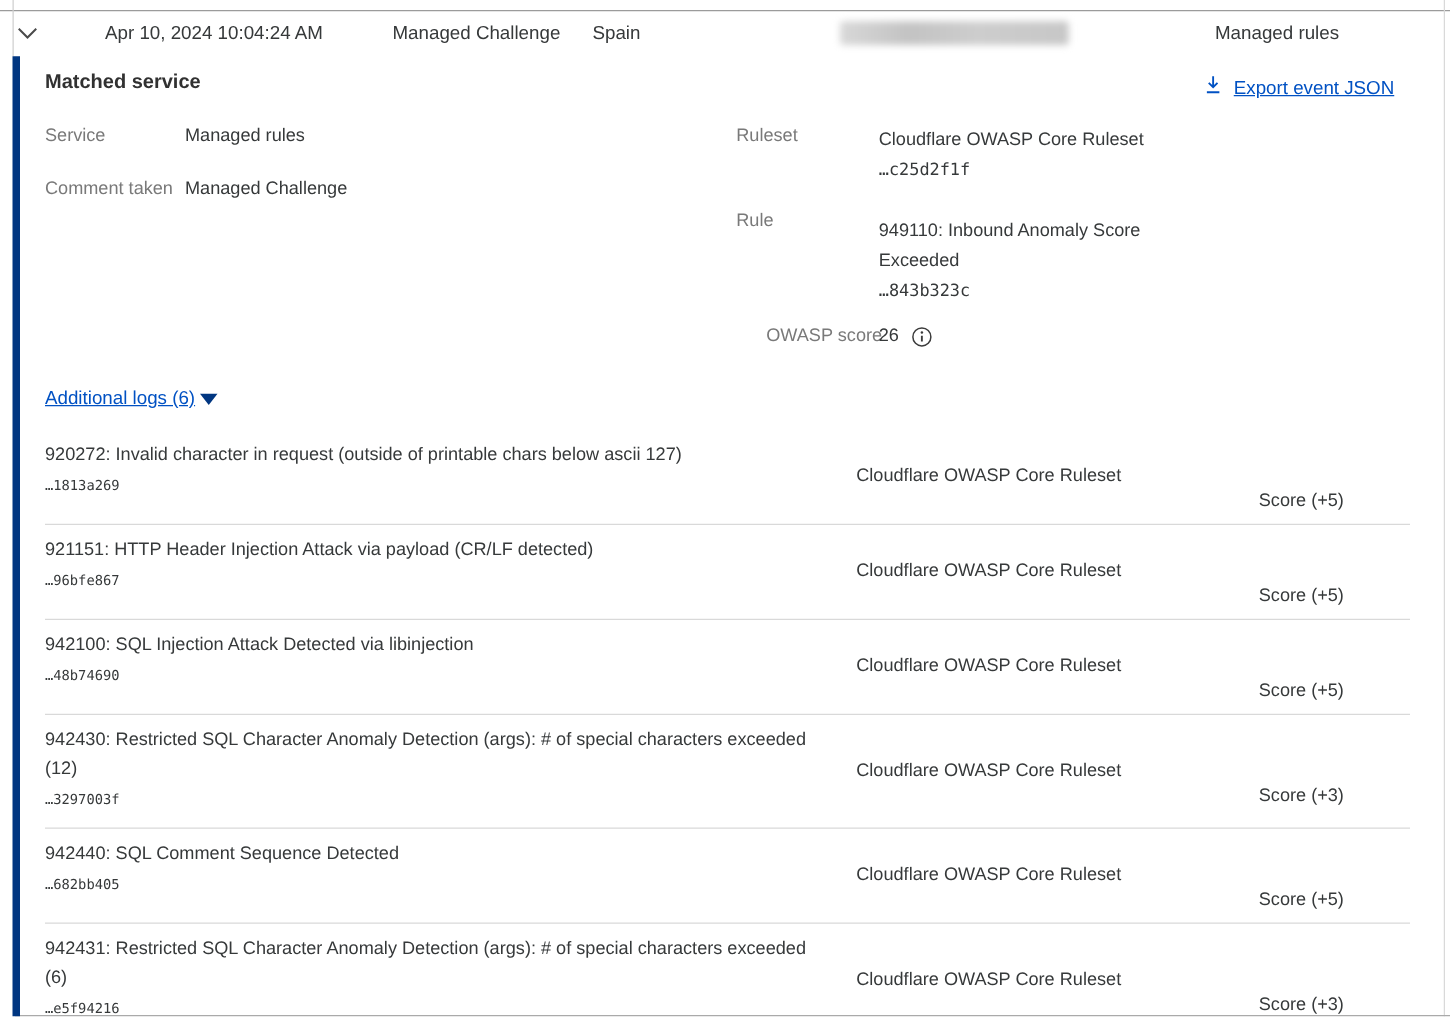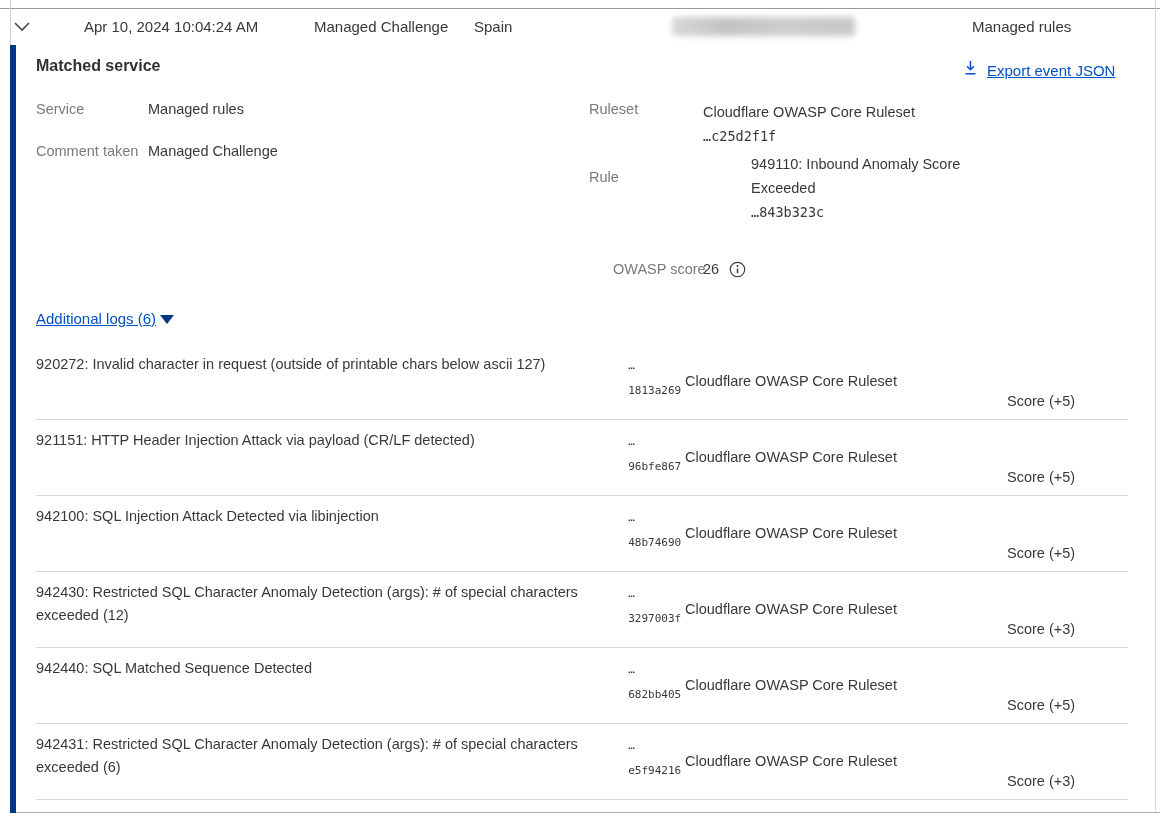--- a/index.html
+++ b/index.html
@@ -28,37 +28,37 @@
   .detail-title{position:absolute;left:36px;top:57px;font-size:16px;font-weight:700;color:#313131;}
   .export{position:absolute;top:60px;left:963px;display:flex;align-items:center;gap:9px;cursor:pointer;}
   .export a{color:#0051c3;font-size:15px;text-decoration:underline;}
 
   .field-label{position:absolute;font-size:14.5px;color:#797979;white-space:nowrap;}
   .field-value{position:absolute;font-size:14.5px;color:#36393a;white-space:nowrap;}
   .lbl-service{left:36px;top:101px;}   .val-service{left:148px;top:101px;}
   .lbl-action{left:36px;top:143px;}    .val-action{left:148px;top:143px;}
   .lbl-ruleset{left:589px;top:101px;}  .lbl-rule{left:589px;top:169px;}  .lbl-owasp{left:589px;top:261px;margin-left:24px;}
   .blk-ruleset{position:absolute;left:703px;top:100px;width:235px;}
-  .blk-rule{position:absolute;left:703px;top:152px;width:232px;margin-left:48px;}
+  .blk-rule{position:absolute;left:703px;top:173px;width:232px;}
   .blk-val{font-size:14.5px;line-height:24px;color:#36393a;}
   .mono-id{font-family:"DejaVu Sans Mono",monospace;font-size:13.5px;line-height:24px;color:#36393a;}
   .val-owasp{left:703px;top:261px;}
   .info-icon{position:absolute;left:729px;top:261px;width:17px;height:17px;cursor:pointer;}
 
   
   .additional-logs{position:absolute;left:36px;top:310px;display:flex;align-items:center;cursor:pointer;}
   .additional-logs a{color:#0051c3;font-size:15px;text-decoration:underline;}
   .tri-down{display:inline-block;width:0;height:0;margin-left:4px;margin-top:2px;
             border-left:7px solid transparent;border-right:7px solid transparent;border-top:9px solid #003681;}
 
   
   .logs{position:absolute;left:36px;top:344px;width:1092px;}
   .log-row{display:grid;grid-template-columns:649px 322px 121px;border-bottom:1px solid #d9d9d9;
            padding:9px 0 10px 0;}
-  .log-main{display:flex;}
+  .log-main{display:flex;flex-direction:column;}
   .log-title{width:622px;font-size:14.5px;line-height:23px;color:#36393a;}
   .log-id{font-family:"DejaVu Sans Mono",monospace;font-size:11px;line-height:25px;color:#36393a;}
   .log-ruleset{align-self:center;font-size:14.5px;color:#36393a;}
   .log-score{align-self:center;font-size:14.5px;color:#36393a;margin-top:40px;}
 </style>
 </head>
 <body>
 
 <div class="page">
 
@@ -158,21 +158,21 @@
       <div class="log-main">
         <div class="log-title">942430: Restricted SQL Character Anomaly Detection (args): # of special characters exceeded (12)</div>
         <div class="log-id">…3297003f</div>
       </div>
       <div class="log-ruleset">Cloudflare OWASP Core Ruleset</div>
       <div class="log-score">Score (+3)</div>
     </div>
 
     <div class="log-row">
       <div class="log-main">
-        <div class="log-title">942440: SQL Matched Sequence Detected</div>
+        <div class="log-title">942440: SQL Comment Sequence Detected</div>
         <div class="log-id">…682bb405</div>
       </div>
       <div class="log-ruleset">Cloudflare OWASP Core Ruleset</div>
       <div class="log-score">Score (+5)</div>
     </div>
 
     <div class="log-row">
       <div class="log-main">
         <div class="log-title">942431: Restricted SQL Character Anomaly Detection (args): # of special characters exceeded (6)</div>
         <div class="log-id">…e5f94216</div>

